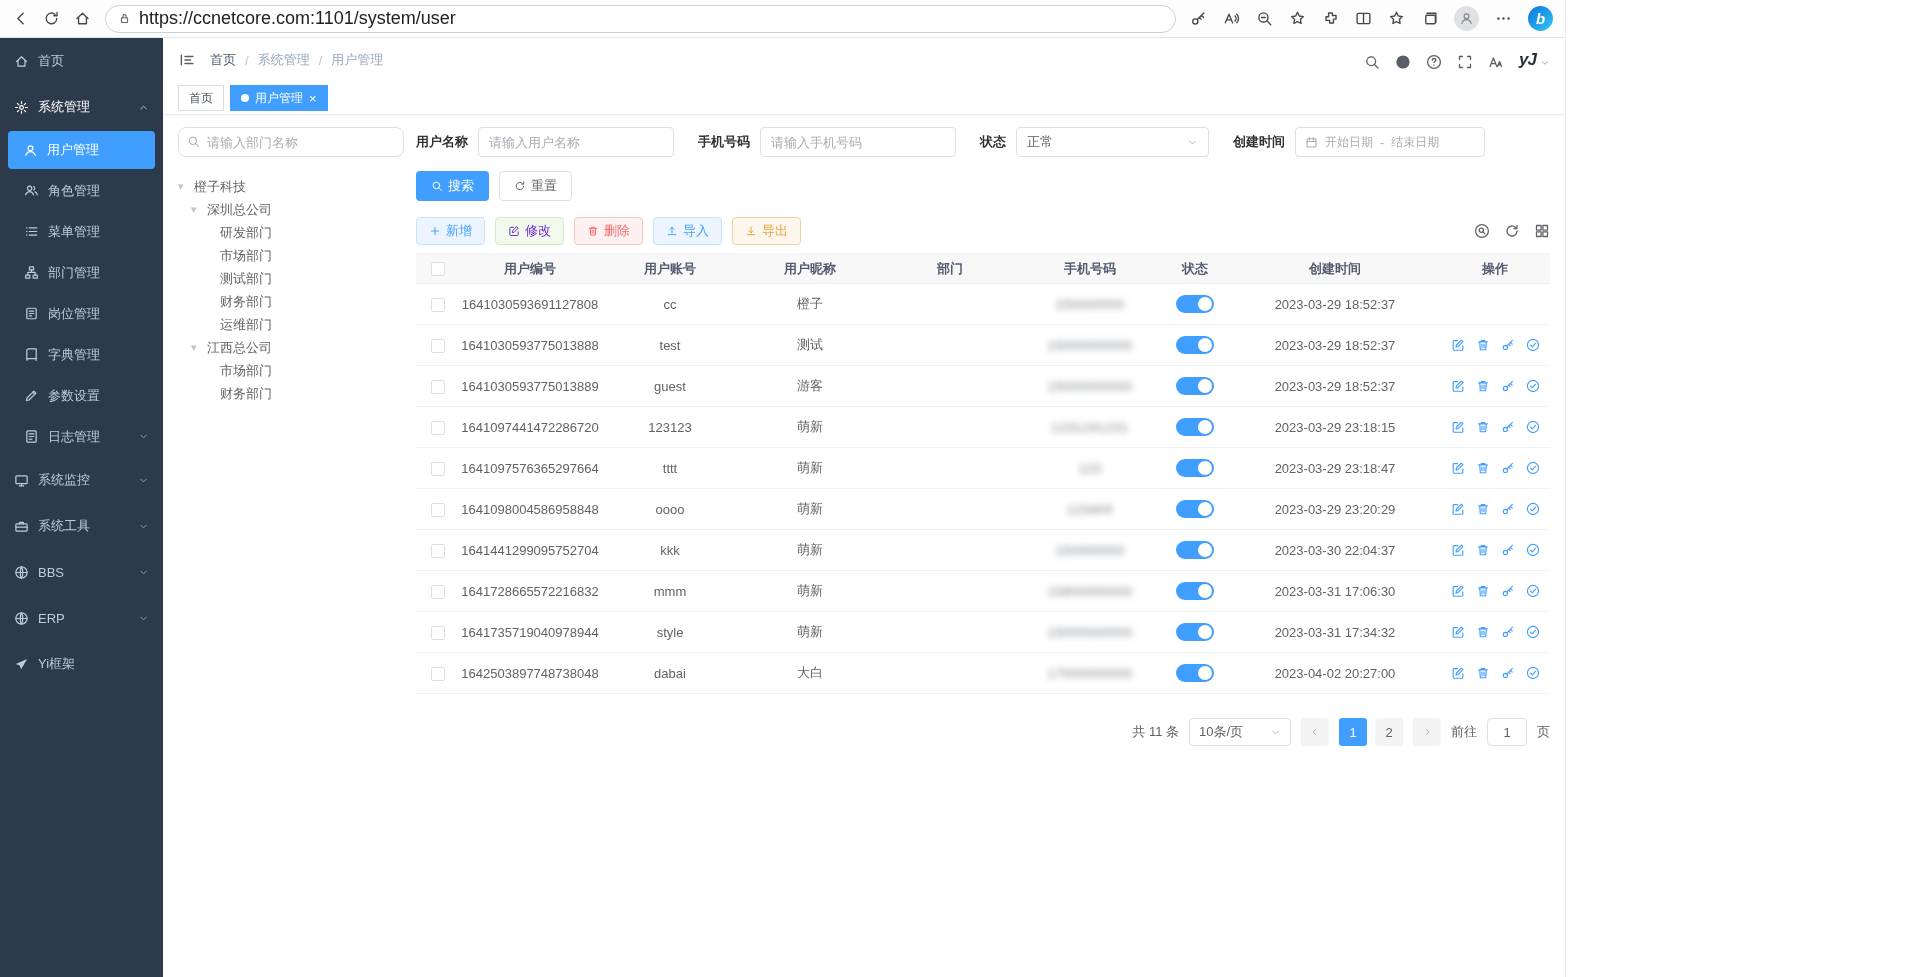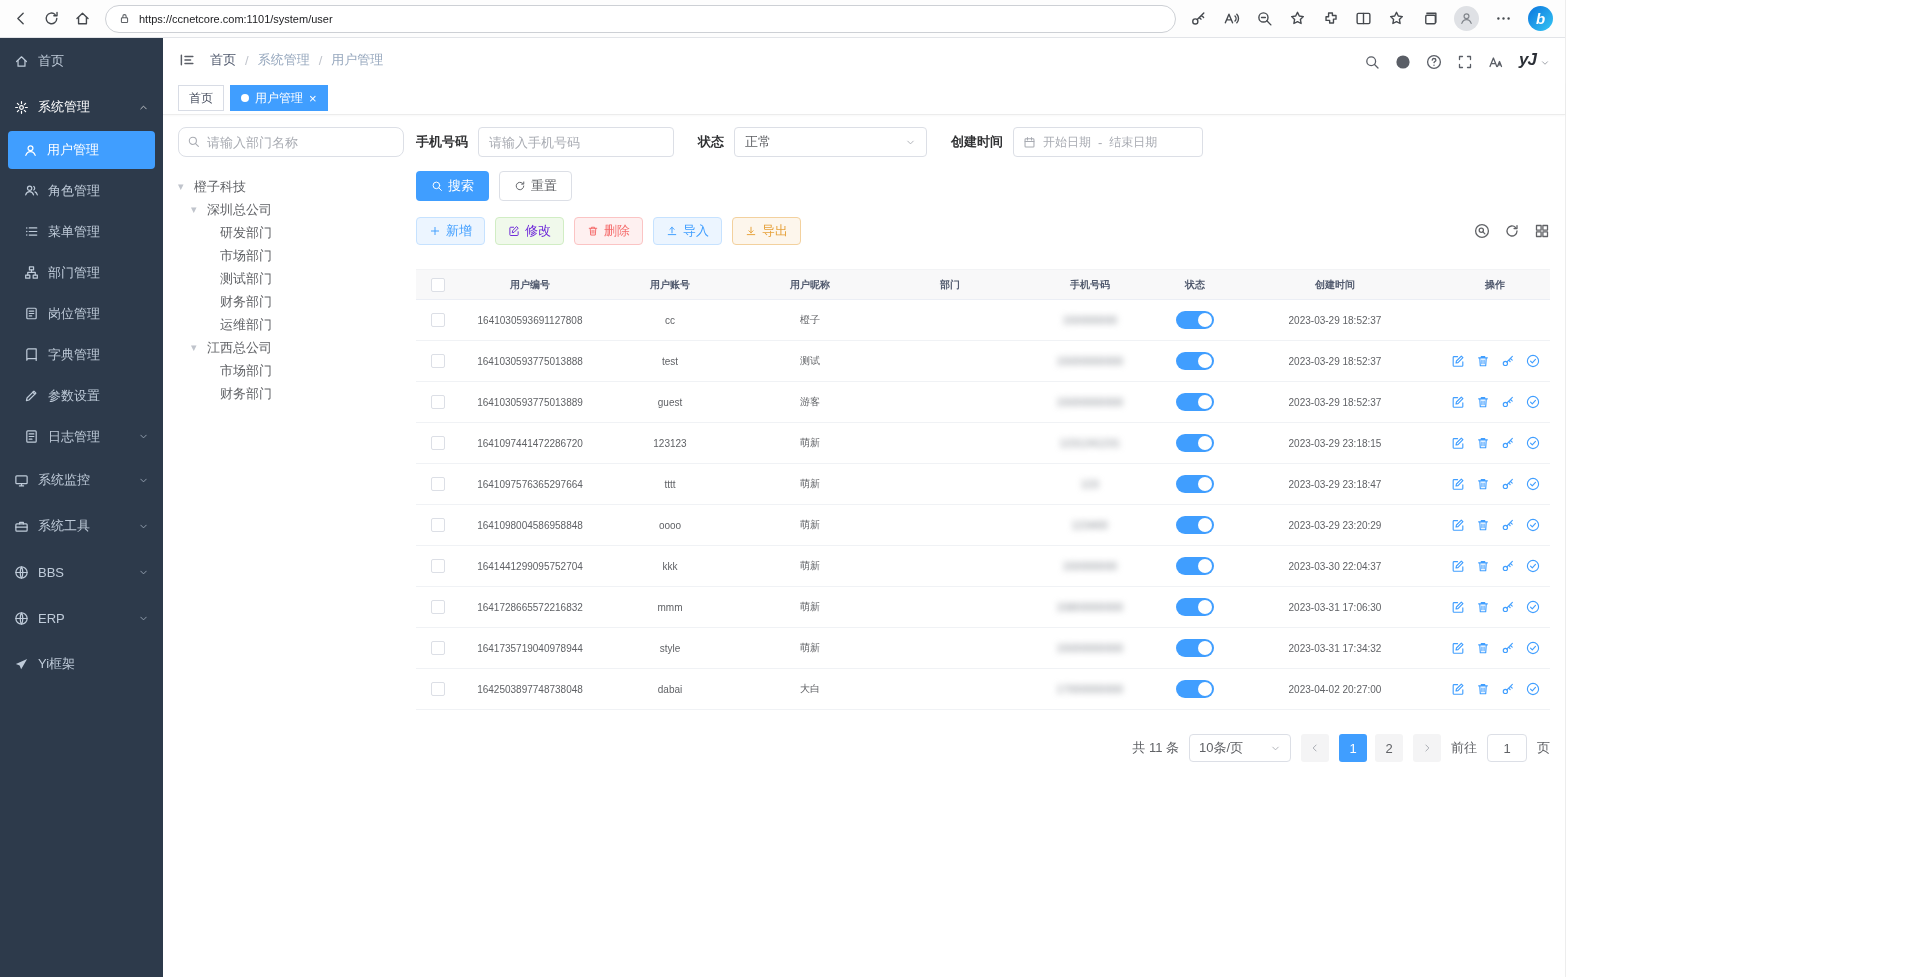--- a/index.html
+++ b/index.html
@@ -11,21 +11,21 @@
   
   .icn,.bicon{display:inline-flex;flex:none;width:16px;height:16px}
   .icn svg,.bicon svg{width:100%;height:100%;stroke:currentColor;fill:none;stroke-width:1.3;stroke-linecap:round;stroke-linejoin:round}
   .icn.sm{width:13px;height:13px}.icn.xs{width:11px;height:11px}
 
   
   .browser-bar{height:38px;flex:none;display:flex;align-items:center;padding:0 12px;gap:14px;background:#fdfdfd;border-bottom:1px solid #e2e4e8}
   .bicon{width:17px;height:17px;color:#45494e;cursor:pointer}
   .url-pill{flex:1;height:28px;border:1px solid #cdd0d5;border-radius:15px;display:flex;align-items:center;gap:8px;padding:0 12px;background:#fff;min-width:0}
   .url-pill .bicon{width:13px;height:13px;color:#5f6368}
-  .url-text{color:#202124;font-size:11px;white-space:nowrap;overflow:hidden;text-overflow:ellipsis}
+  .url-text{color:#202124;font-size:18px;white-space:nowrap;overflow:hidden;text-overflow:ellipsis}
   .browser-right{display:flex;align-items:center;gap:16px}
   .avatar-circle{width:25px;height:25px;border-radius:50%;background:#dfe1e5;display:flex;align-items:center;justify-content:center;cursor:pointer}
   .avatar-circle .bicon{width:15px;height:15px;color:#82868c}
   .bing-logo{width:25px;height:25px;border-radius:50%;background:linear-gradient(135deg,#0b74de,#35c7f4);color:#fff;font-weight:bold;font-style:italic;display:flex;align-items:center;justify-content:center;font-size:15px;cursor:pointer}
   .bing-logo::before{content:"b"}
 
   
   .app{flex:1;display:flex;min-height:0}
   .sidebar{width:163px;flex:none;background:#2d3a4b;color:#bfcbd9;display:flex;flex-direction:column}
   .logo{height:48px;flex:none;display:flex;align-items:center;gap:7px;padding:0 12px;color:#fff;font-weight:bold;font-size:13px}
@@ -86,21 +86,21 @@
   .btn-plain{border-color:#dcdfe6;color:#606266}
   .action-row{margin-top:16px;display:flex;gap:10px;align-items:center}
   .action-row .btn{height:28px;padding:0 12px}
   .btn-soft-blue{background:#ecf5ff;color:#409eff;border-color:#c6e2ff}
   .btn-soft-green{background:#f0f9eb;color:#6d28d9;border-color:#d1edc4}
   .btn-soft-red{background:#fef0f0;color:#f56c6c;border-color:#fbc4c4}
   .btn-soft-orange{background:#fdf6ec;color:#e6a23c;border-color:#f3d19e}
   .table-tools{margin-left:auto;display:flex;align-items:center;gap:14px;color:#606266}
   .table-tools .icn{width:16px;height:16px;cursor:pointer}
 
-  table{margin-top:24px;width:100%;border-collapse:collapse;table-layout:fixed;font-size:10px}
+  table{margin-top:8px;width:100%;border-collapse:collapse;table-layout:fixed;font-size:13px}
   thead th{background:#f8f8f9;color:#515a6e;font-weight:bold;height:30px;text-align:center;border-bottom:1px solid #ebeef5;border-top:1px solid #f2f3f5}
   tbody td{height:41px;text-align:center;color:#606266;border-bottom:1px solid #f0f2f5;overflow:hidden;white-space:nowrap}
   .checkbox{display:inline-block;width:14px;height:14px;border:1px solid #dcdfe6;border-radius:2px;background:#fff;cursor:pointer;vertical-align:middle}
   .toggle{position:relative;display:inline-block;width:38px;height:18px;border-radius:9px;background:#409eff;cursor:pointer;vertical-align:middle}
   .toggle::after{content:"";position:absolute;top:2px;right:2px;width:14px;height:14px;border-radius:50%;background:#fff}
   .phone-blur{filter:blur(3px);color:#7a7f87;letter-spacing:.5px}
   .ops{display:flex;justify-content:center;gap:11px;color:#409eff}
   .ops .icn{width:14px;height:14px;cursor:pointer}
 
   .pagination{margin-top:24px;display:flex;align-items:center;justify-content:flex-end;gap:10px;color:#606266}
@@ -503,20 +503,24 @@
               </div>
               <div class="tree-node" style="padding-left: 26px;">
                 <span class="tree-caret"></span>
                 <span>财务部门</span>
               </div>
             </div>
         </div>
 
         <div class="right-panel">
           <div class="filter-row">
+            <div class="f-group">
+              <label>用户名称</label>
+              <input class="inp" placeholder="请输入用户名称" style="">
+            </div>
             <div class="f-group">
               <label>手机号码</label>
               <input class="inp" placeholder="请输入手机号码" style="">
             </div>
             <div class="f-group">
               <label>状态</label>
               <div class="select">
                 <span>正常</span>
                 <span class="icn xs">
                     <svg viewBox="0 0 16 16">

